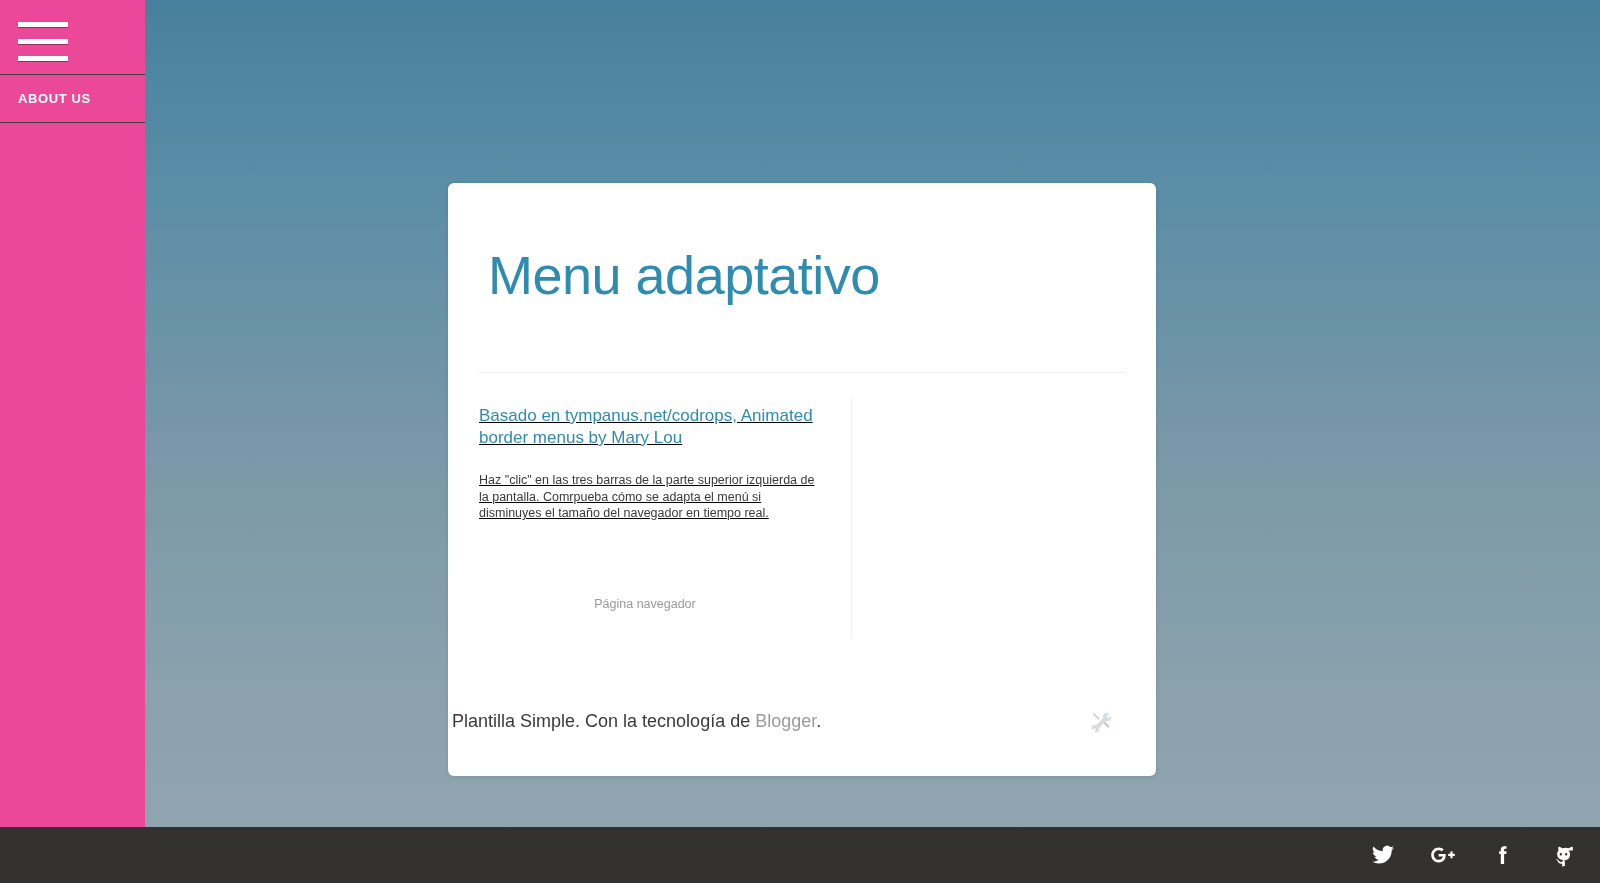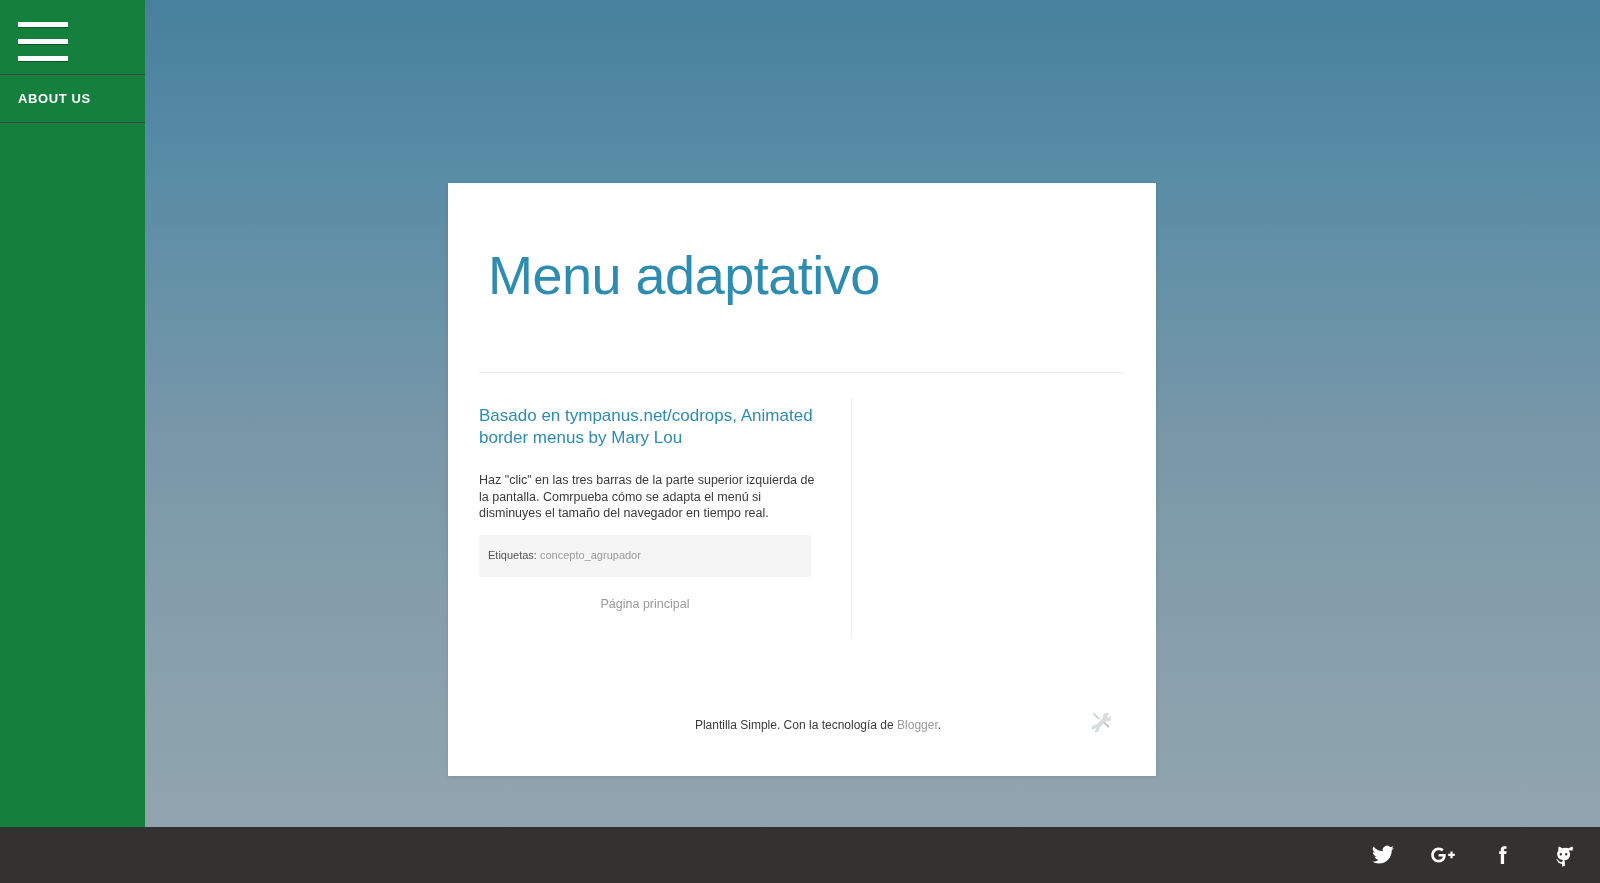--- a/index.html
+++ b/index.html
@@ -20,21 +20,21 @@
     left:145px; top:0;
     width:1455px; height:827px;
     background:linear-gradient(to bottom, #47809c 0%, #5a8da6 22%, #7a98a8 55%, #8ba2ad 85%, #8fa4ae 100%);
   }
 
   
   .sidebar {
     position:absolute;
     left:0; top:0;
     width:145px; height:827px;
-    background:#15803d;
+    background:#ec4899;
     z-index:5;
   }
   .hamburger {
     position:absolute;
     left:18px; top:22px;
     width:50px; height:40px;
     cursor:pointer;
   }
   .hamburger i {
     display:block;
@@ -67,20 +67,21 @@
   }
 
   
   .card {
     position:absolute;
     left:448px; top:183px;
     width:708px; height:593px;
     background:#ffffff;
     box-shadow:0 1px 4px rgba(0,0,0,0.10);
     overflow:hidden;
+    border-radius:6px;
   }
   .card-inner {
     position:relative;
     width:100%; height:100%;
   }
   .blog-title {
     position:absolute;
     left:40px; top:61px;
     font-size:54px;
     font-weight:normal;
@@ -98,20 +99,21 @@
     position:absolute;
     left:403px; top:215px;
     width:1px; height:240px;
     background:#eeeeee;
   }
 
   .post {
     position:absolute;
     left:31px; top:222px;
     width:340px;
+    text-decoration:underline;
   }
   .post-title {
     font-size:17px;
     line-height:22px;
     color:#2d8cb0;
     font-weight:normal;
     cursor:pointer;
   }
   .post-body {
     margin-top:23px;
@@ -141,24 +143,24 @@
     left:31px; top:414px;
     width:332px;
     text-align:center;
     font-size:12.5px;
     color:#9a9a9a;
     cursor:pointer;
   }
 
   .card-footer {
     position:absolute;
-    left:16px; bottom:44px;
+    left:4px; bottom:44px;
     width:100%;
-    text-align:center;
-    font-size:12px;
+    text-align:left;
+    font-size:18px;
     color:#3a3a3a;
   }
   .card-footer a {
     color:#9a9a9a;
     text-decoration:none;
     cursor:pointer;
   }
   .tools-icon {
     position:absolute;
     right:44px; bottom:44px;
@@ -214,28 +216,22 @@
 
       <h1 class="blog-title">Menu adaptativo</h1>
       <div class="header-rule"></div>
       <div class="col-rule"></div>
 
       <div class="post">
         <h2 class="post-title">Basado en tympanus.net/codrops, Animated border menus by Mary Lou</h2>
         <p class="post-body">Haz "clic" en las tres barras de la parte superior izquierda de la pantalla. Comrpueba cómo se adapta el menú si disminuyes el tamaño del navegador en tiempo real.</p>
       </div>
 
-      <div class="labels-box">
-        <div class="labels-text">
-          <span>Etiquetas:</span>
-          <em>concepto_agrupador</em>
-        </div>
-      </div>
-
-      <a class="home-link">Página principal</a>
+
+      <a class="home-link">Página navegador</a>
 
       <div class="card-footer">
         <span>Plantilla Simple. Con la tecnología de </span><a>Blogger</a><span>.</span>
       </div>
 
       <div class="tools-icon">
         <svg viewBox="0 0 24 24" width="22" height="22" aria-hidden="true">
           <path fill="#8d9aa3" d="M3.2 4.6l1.4-1.4 6.1 6.1-1.4 1.4-6.1-6.1z"></path>
           <path fill="#6f7d87" d="M13.7 13.1l1.4-1.4 5.6 5.6a1 1 0 0 1 0 1.4l-.2.2a1 1 0 0 1-1.4 0l-5.4-5.8z"></path>
           <path fill="#a7b3bb" d="M19.9 3.3c-1.6-.7-3.5-.3-4.7 1-1.2 1.2-1.5 3-.9 4.5l-7.5 7.5c-1.4-.5-3 0-4 1-1.3 1.3-1.3 3.4 0 4.7l2.3-2.3 1.6 1.6-2.3 2.3c1.3 1.3 3.4 1.3 4.7 0 1-1 1.4-2.5 1-3.9l7.6-7.6c1.4.5 3 .2 4.2-.9 1.3-1.3 1.6-3.2.9-4.8l-2.7 2.7-2-2 2.8-2.8z"></path>

